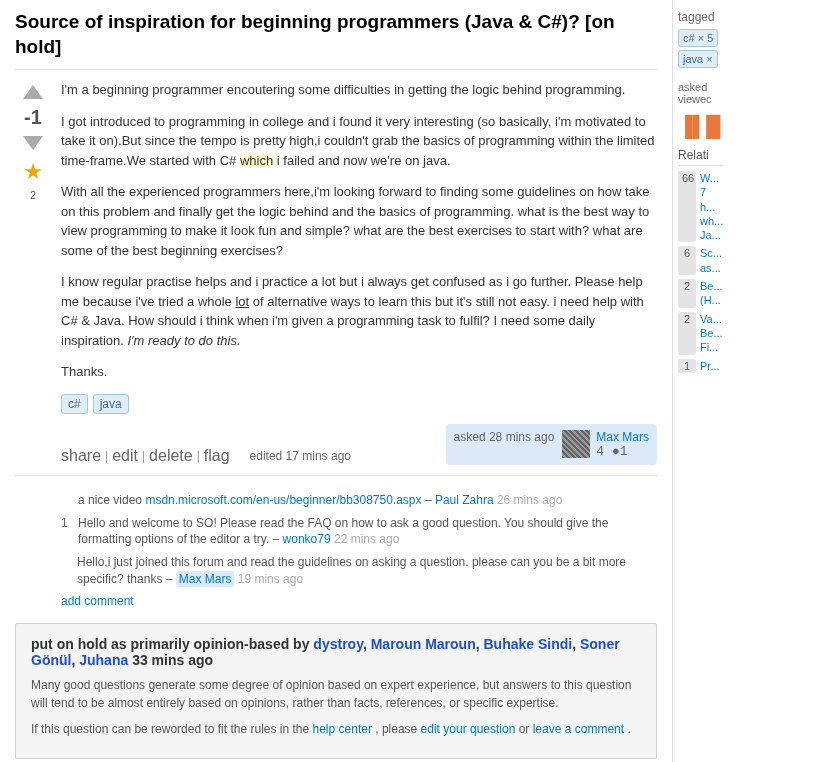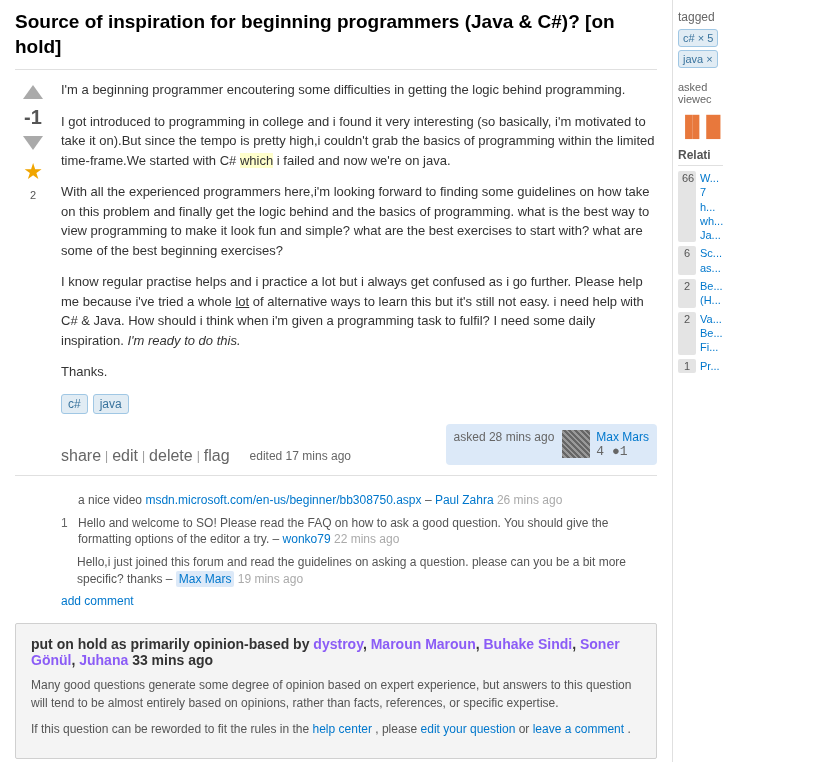--- a/index.html
+++ b/index.html
@@ -41,37 +41,37 @@
     .comments-section { margin-top: 10px; border-top: 1px solid #e0e0e0; padding-top: 16px; padding-left: 46px; }
     
     .comment { display: flex; gap: 5px; margin-bottom: 6px; font-size: 12px; line-height: 1.4; color: #555; }
     .comment-num { color: #666; min-width: 12px; }
     .comment-text a, .comment-text .user-link { color: #07c; }
     
     .add-comment { color: #07c; font-size: 12px; cursor: pointer; margin-top: 4px; }
     
     .on-hold-box { background: #f4f4f4; border: 1px solid #d0d0d0; margin-top: 15px; padding: 12px 15px; border-radius: 2px; }
     .on-hold-title { font-size: 14px; font-weight: bold; color: #333; margin-bottom: 8px; }
-    .on-hold-title a { color: #8b5cf6; }
+    .on-hold-title a { color: #1d4ed8; }
     .on-hold-body p { font-size: 12px; color: #555; line-height: 1.5; margin-bottom: 8px; }
     .on-hold-body a { color: #07c; }
     
     .sidebar { width: 56px; border-left: 1px solid #e0e0e0; padding: 10px 5px; overflow: hidden; }
     
     .tagged-label { font-size: 12px; color: #666; margin-bottom: 5px; }
     .sidebar-tag { background: #e1ecf4; color: #39739d; border: 1px solid #a0c7e4; border-radius: 3px; padding: 2px 4px; font-size: 11px; display: inline-block; margin-bottom: 3px; cursor: pointer; }
     .sidebar-section { margin-top: 10px; font-size: 11px; color: #666; }
     
     .job-listings { margin-top: 8px; }
     .job-item { margin-bottom: 8px; font-size: 11px; }
     .job-title { color: #07c; }
     .job-company { color: #555; }
     
     .related-section { margin-top: 10px; }
-    .related-title { font-size: 12px; font-weight: bold; color: #555; margin-bottom: 5px; border-bottom: 1px solid #e0e0e0; padding-bottom: 3px; }
+    .related-title { font-size: 12px; font-weight: normal; color: #555; margin-bottom: 5px; border-bottom: 1px solid #e0e0e0; padding-bottom: 3px; }
     .related-item { display: flex; gap: 4px; margin-bottom: 4px; font-size: 11px; }
     .related-count { background: #e4e4e4; color: #555; border-radius: 2px; padding: 1px 4px; min-width: 18px; text-align: center; font-size: 11px; }
     .related-link { color: #07c; line-height: 1.3; }
     .blue-highlight { color: #07c; }
   </style>
 </head>
 <body>
 
 <div class="page-container">
 

